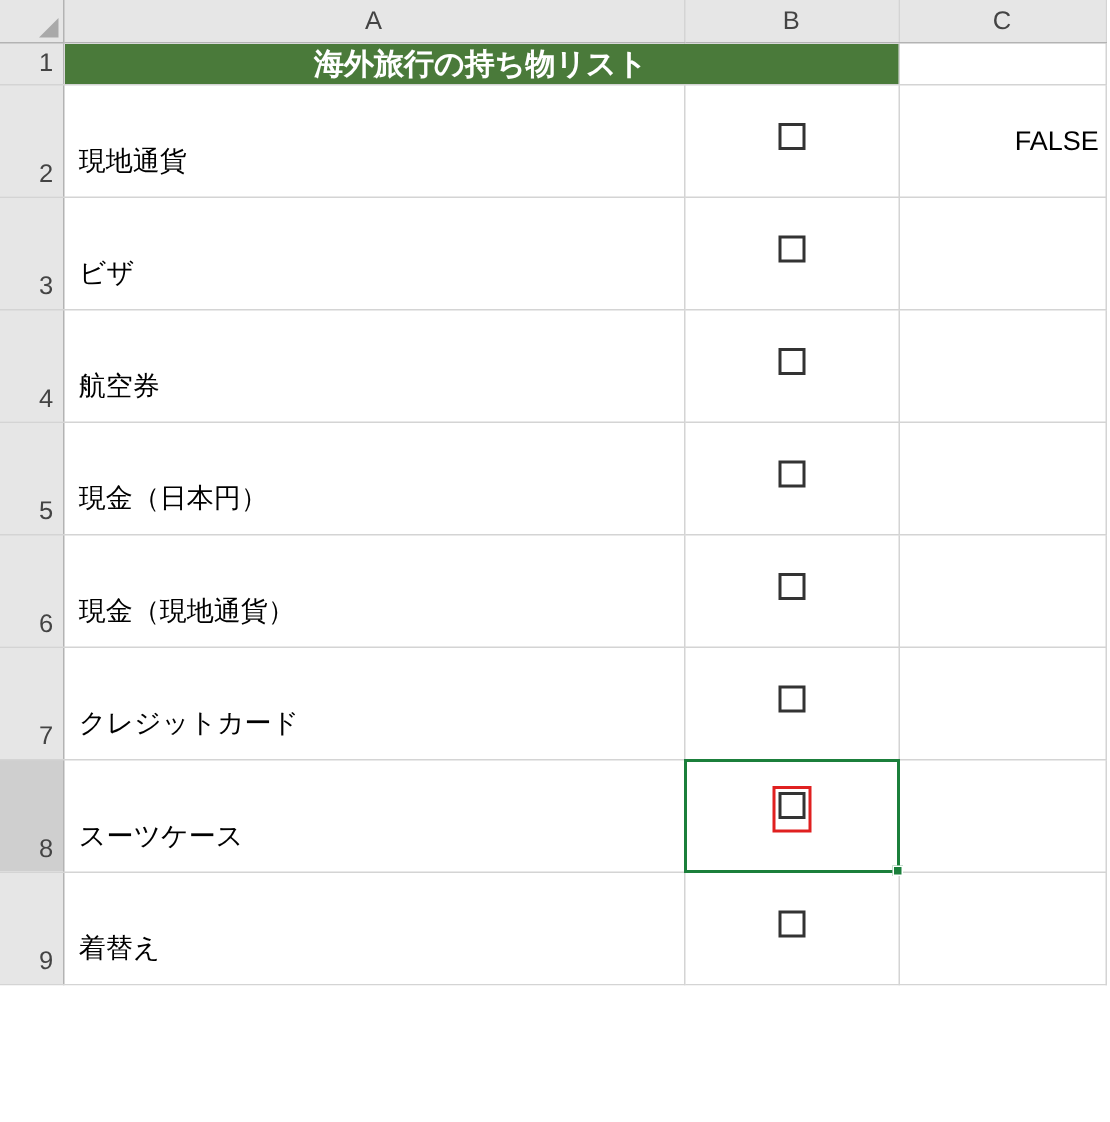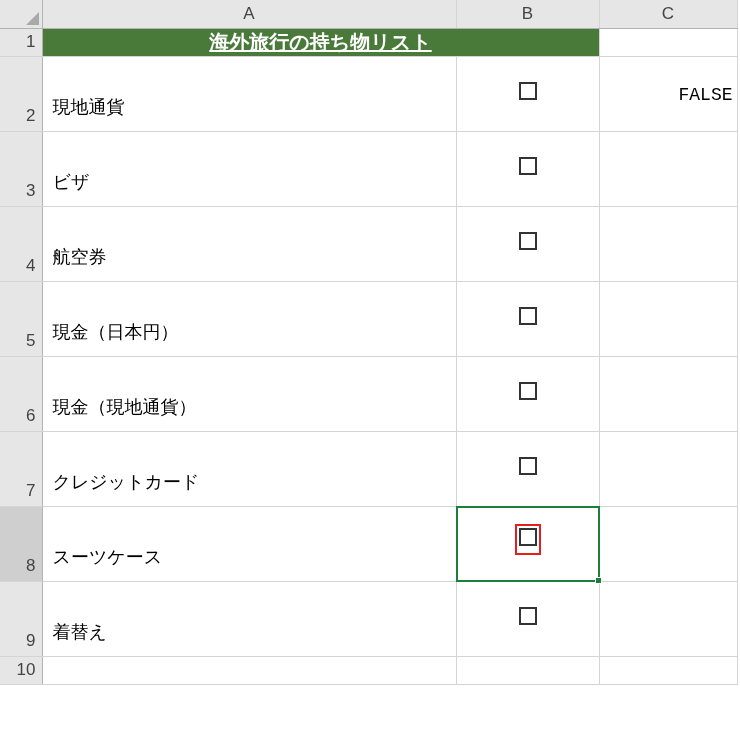--- a/index.html
+++ b/index.html
@@ -76,21 +76,20 @@
       font-size: 20px;
       vertical-align: middle;
       padding: 0;
       font-weight: bold;
     }
     tr.data-row td.cell {
       height: 75px;
     }
     tr.title-row td.cell {
       height: 22px;
-      text-decoration: underline;
     }
     tr.r10 td.cell {
       height: 28px;
     }
     .checkbox {
       display: inline-block;
       width: 18px;
       height: 18px;
       border: 2px solid #333;
       background: #fff;
@@ -101,21 +100,20 @@
     }
     .checkbox-sel-outline {
       display: inline-block;
       padding: 2px;
       border: 2px solid #e02020;
     }
     .val-c {
       text-align: right;
       padding-bottom: 26px;
       padding-right: 4px;
-      font-family: Liberation Mono, monospace;
     }
     .selection-ring {
       position: absolute;
       border: 2px solid #1b7f3b;
       pointer-events: none;
       top: -1px; left: -1px; right: -1px; bottom: -1px;
     }
     .fill-handle {
       position: absolute;
       right: -4px;
@@ -223,20 +221,14 @@
 
   <tr class="data-row">
     <th class="row-head">9</th>
     <td class="cell">着替え</td>
     <td class="cell checkbox-wrap">
       <span class="checkbox"></span>
     </td>
     <td class="cell"></td>
   </tr>
 
-  <tr class="r10">
-    <th class="row-head short">10</th>
-    <td class="cell"></td>
-    <td class="cell"></td>
-    <td class="cell"></td>
-  </tr>
 </tbody>
   </table>
 
 </body></html>

